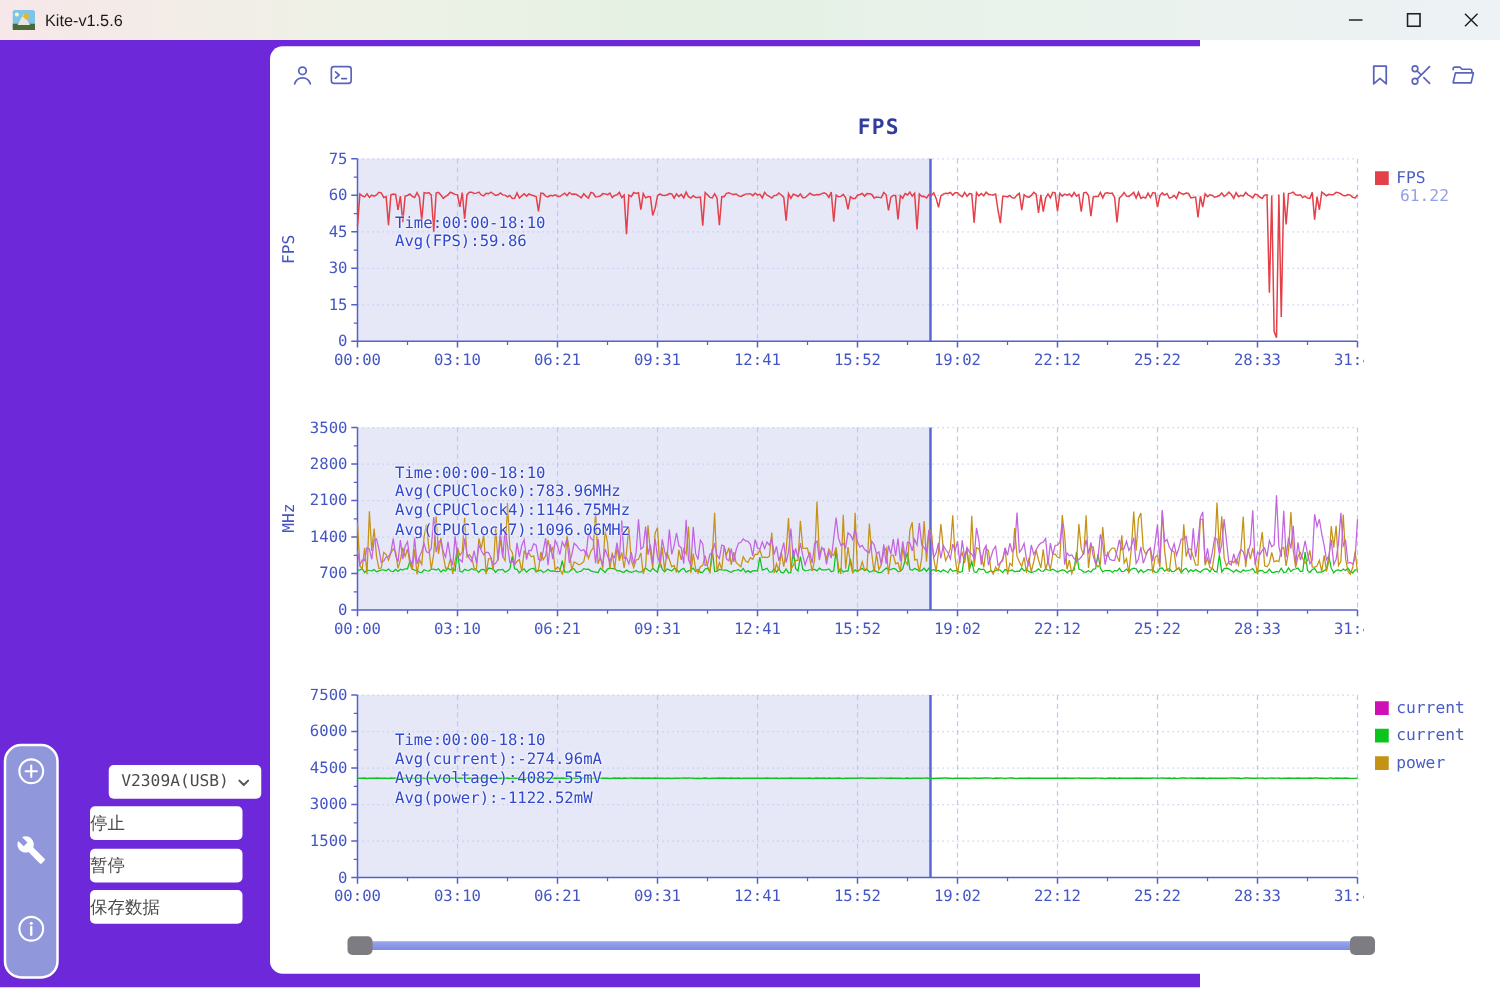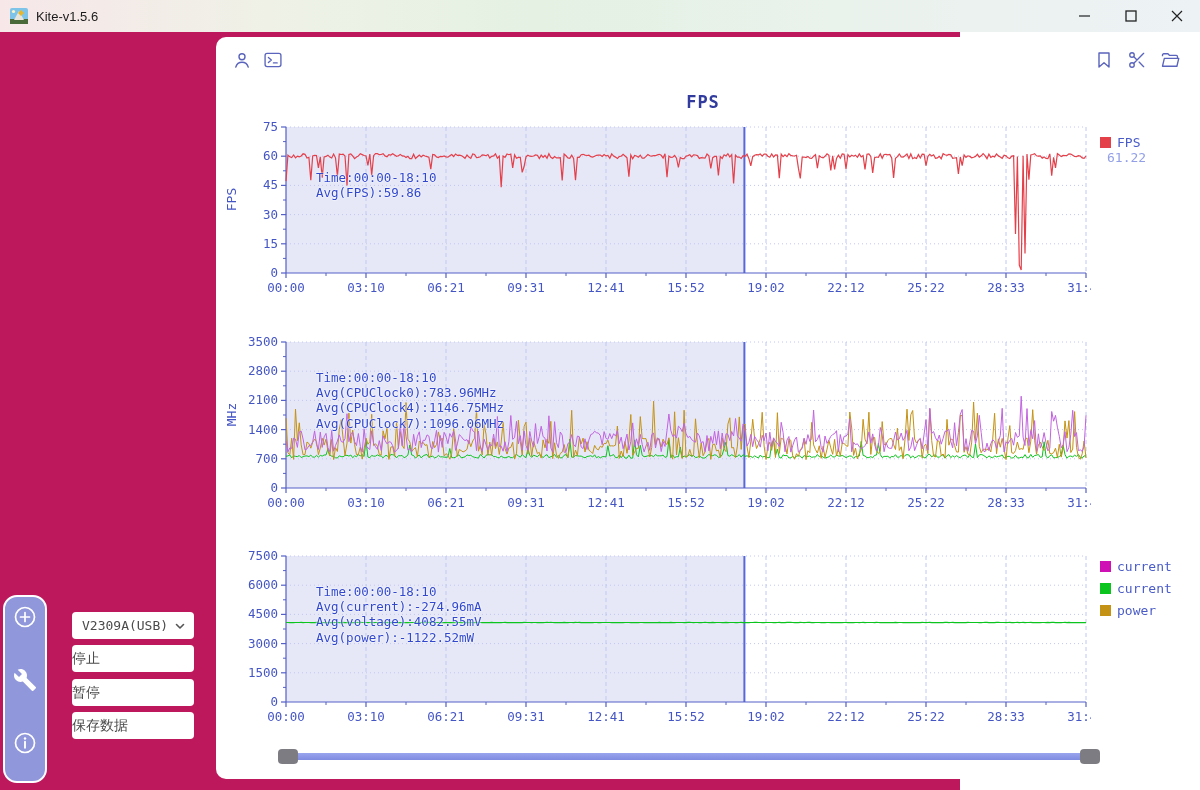--- a/index.html
+++ b/index.html
@@ -1,17 +1,17 @@
 <!DOCTYPE html>
 <html><head>
 <meta charset="utf-8">
 <style>
   html,body{margin:0;padding:0;width:1200px;height:790px;overflow:hidden;
     font-family:"Liberation Sans", sans-serif;}
-  #app{position:relative;width:960px;height:790px;background:#be185d;}
+  #app{position:relative;width:960px;height:790px;background:#6d28d9;}
 
   
   .titlebar{position:absolute;left:0;top:0;width:1200px;height:32px;
     background:linear-gradient(90deg,#f7e7e9 0%,#eef2e6 25%,#e4f1e3 45%,#eaf2ec 70%,#edf2f5 100%);
     display:flex;align-items:center;}
   .titlebar .logo{width:18px;height:16px;margin-left:10px;}
   .titlebar .title{margin-left:8px;font-size:13px;color:#1b1b1b;}
   .win-controls{position:absolute;right:0;top:0;height:32px;display:flex;}
   .win-btn{width:46px;height:32px;display:flex;align-items:center;justify-content:center;cursor:default;}
   .win-btn svg{display:block;}
@@ -19,21 +19,21 @@
   
   .side-panel{position:absolute;left:3px;top:595px;width:44px;height:188px;
     background:#9097da;border:2px solid #ffffff;border-radius:14px;box-sizing:border-box;}
   .side-ico{position:absolute;left:50%;transform:translateX(-50%);width:24px;height:24px;}
 
   
   .ctl{position:absolute;left:72px;width:122px;height:27px;background:#ffffff;
     border:none;border-radius:4px;box-sizing:border-box;display:flex;align-items:center;
     justify-content:flex-start;font-size:14px;color:#4b4b4b;}
   .dropdown{justify-content:space-between;padding:0 8px 0 10px;
-    font-family:"DejaVu Sans Mono","Liberation Mono",monospace;font-size:13px;}
+    font-family:"DejaVu Sans Mono","Liberation Mono",monospace;font-size:13px;margin-left:15px;}
 
   
   .main-panel{position:absolute;left:216px;top:37px;width:974px;height:742px;
     background:#ffffff;border-radius:10px;}
 
   
   .tb-ico{position:absolute;top:13px;width:20px;height:20px;}
   .label-bar{position:absolute;left:71px;top:10px;width:800px;height:27px;background:#a9cc96;
     display:flex;align-items:center;justify-content:center;
     font-family:"DejaVu Sans Mono","Liberation Mono",monospace;font-size:14px;color:#2a2a2a;}
@@ -45,21 +45,21 @@
   .ylab{position:absolute;transform:rotate(-90deg);transform-origin:center;
     font-family:"DejaVu Sans Mono","Liberation Mono",monospace;font-size:13px;color:#4455c4;}
   .chart-svg{position:absolute;left:20px;}
   .annot{position:absolute;left:72px;font-family:"DejaVu Sans Mono","Liberation Mono",monospace;
     font-size:12.5px;line-height:15.2px;color:#3148ce;white-space:pre;
     text-shadow:0 0 2px #fff,0 0 2px #fff;padding-left:28px;}
   .legend{position:absolute;left:884px;font-family:"DejaVu Sans Mono","Liberation Mono",monospace;
     font-size:13px;color:#4a5cc8;}
   .legend-entry{display:flex;align-items:center;height:22px;}
   .swatch{width:11px;height:11px;margin-right:6px;display:inline-block;}
-  .legend-value{margin-left:7px;color:#93a0e8;height:16px;margin-top:-3px;}
+  .legend-value{margin-left:20px;color:#93a0e8;height:16px;margin-top:-3px;}
 
   
   .slider{position:absolute;left:62px;top:711px;width:822px;height:16px;}
   .slider .track{position:absolute;left:8px;right:8px;top:5px;height:7px;
     background:linear-gradient(180deg,#9aa5ee,#7f8be0);border-radius:3px;}
   .handle{position:absolute;top:1px;width:20px;height:15px;background:#7c7c82;border-radius:4px;}
   .handle.left{left:0;}
   .handle.right{right:0;}
 </style>
 </head>

